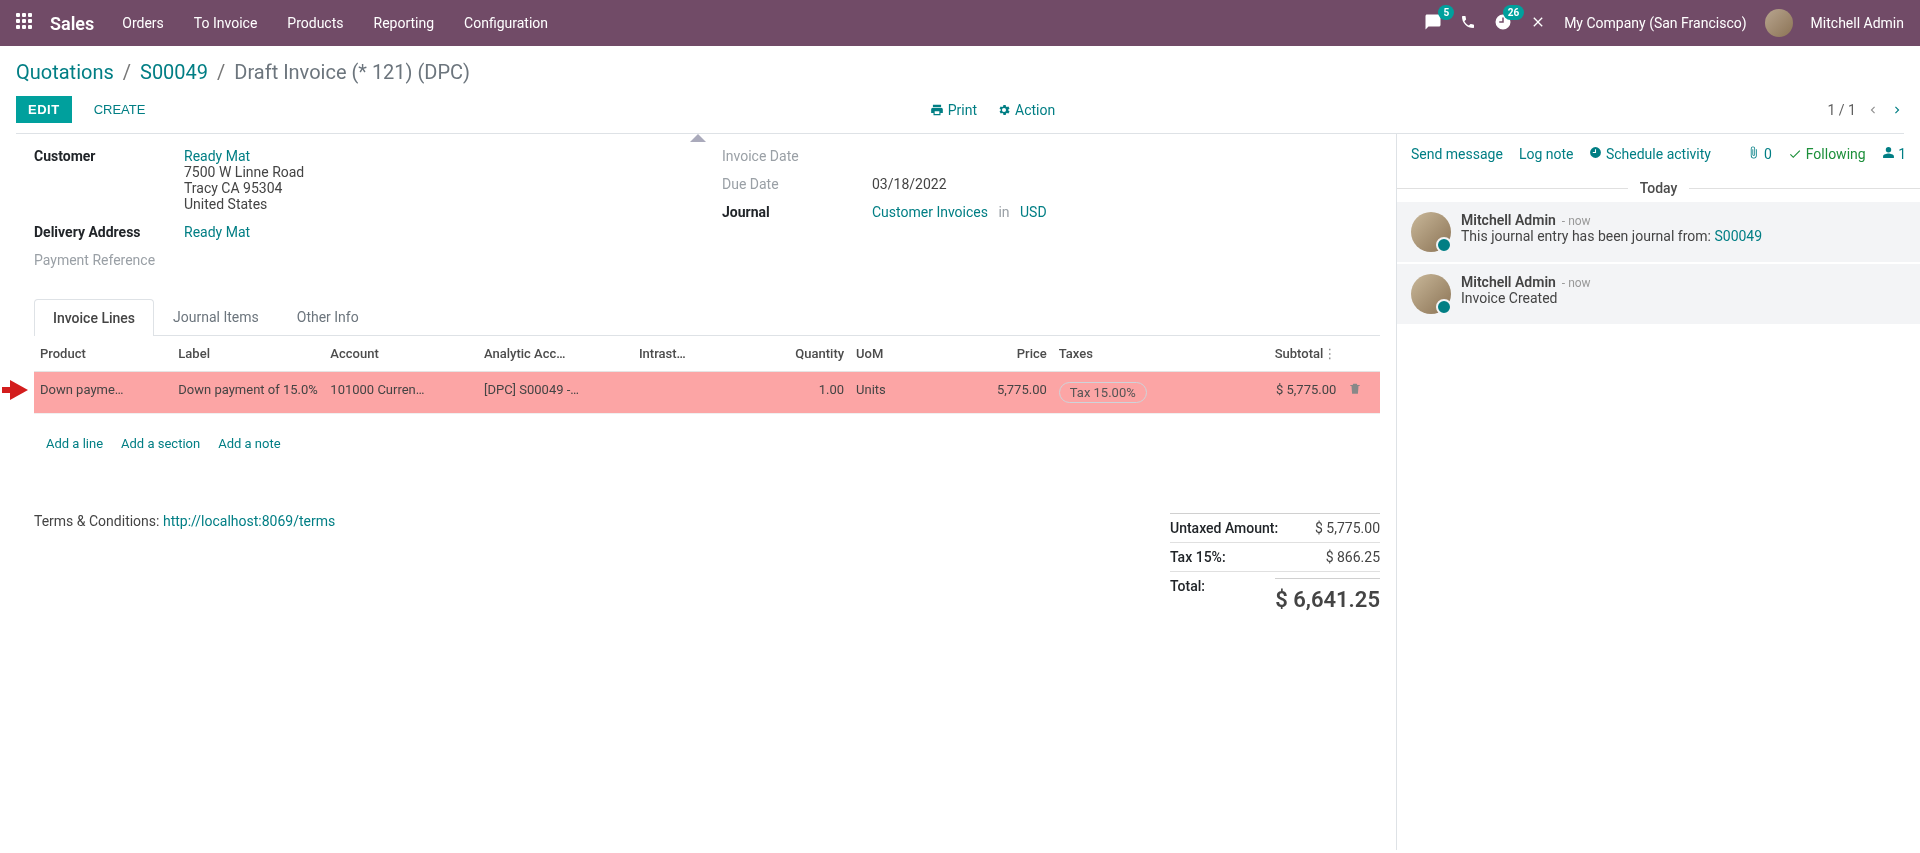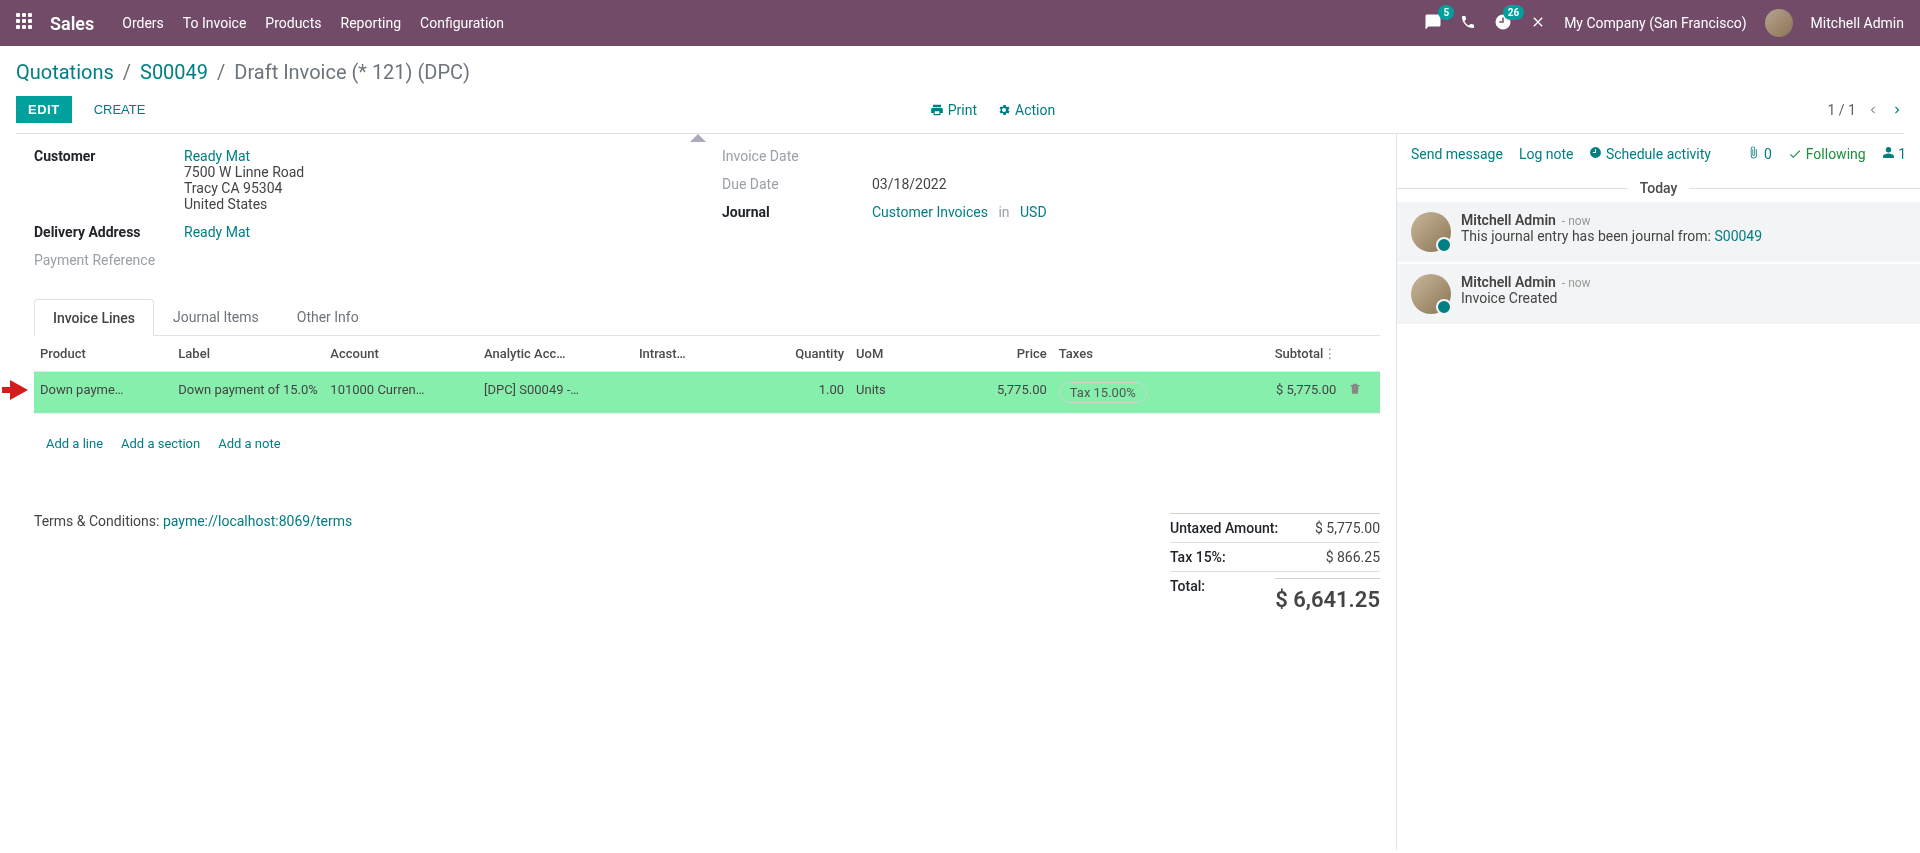--- a/index.html
+++ b/index.html
@@ -3,21 +3,21 @@
 <meta charset="utf-8">
 <style>
   * { box-sizing: border-box; margin: 0; padding: 0; }
   body { font-family: -apple-system, BlinkMacSystemFont, "Segoe UI", Roboto, Helvetica, Arial, sans-serif; font-size: 14px; color: #444; background: #fff; }
 
   
   .topnav { background: #714B67; height: 46px; display: flex; align-items: center; color: #fff; padding: 0 16px; }
   .apps-icon { width: 20px; height: 20px; display: grid; grid-template-columns: repeat(3,4px); grid-template-rows: repeat(3,4px); gap: 2px; margin-right: 14px; cursor:pointer; }
   .apps-icon span { background: #fff; border-radius:1px; }
   .brand { font-size: 18px; font-weight: 600; margin-right: 28px; }
-  .nav-menu { display: flex; gap: 19px; justify-content: center; }
+  .nav-menu { display: flex; gap: 30px; justify-content: center; }
   .nav-menu a { color: #fff; text-decoration: none; font-size: 14px; }
   .topnav-right { margin-left: auto; display: flex; align-items: center; gap: 18px; }
   .icon-btn { position: relative; cursor:pointer; color:#fff; }
   .badge { position: absolute; top: -8px; right: -12px; background: #00A09D; color: #fff; font-size: 10px; font-weight: bold; padding: 2px 5px; border-radius: 10px; }
   .company { font-size: 14px; }
   .avatar-sm { width: 28px; height: 28px; border-radius: 50%; background: linear-gradient(135deg,#b8a58f,#8b7355); display:inline-block; }
 
   
   .control-area { padding: 14px 16px 0 16px; }
   .breadcrumb { font-size: 20px; margin-bottom: 12px; }
@@ -50,21 +50,21 @@
   .muted { color:#9aa0a6; }
 
   .tabs { display:flex; border-bottom: 1px solid #dee2e6; margin-top: 24px; }
   .tab { padding: 10px 18px; border: 1px solid transparent; border-bottom:none; color:#6c757d; cursor:pointer; }
   .tab.active { border-color:#dee2e6; border-radius:4px 4px 0 0; background:#fff; color:#444; font-weight:500; position:relative; top:1px; }
 
   table.lines { width:100%; border-collapse: collapse; font-size:13px; }
   table.lines th { text-align:left; padding: 10px 6px; color:#4c4c4c; font-weight:500; border-bottom: 1px solid #e5e5e5; }
   table.lines th.num, table.lines td.num { text-align:right; }
   table.lines td { padding: 10px 6px; vertical-align:top; border-bottom: 1px solid #f0f0f0; }
-  .row-hl { background:#86efac; position:relative; }
+  .row-hl { background:#fca5a5; position:relative; }
   .arrow { position:absolute; left:-24px; top:8px; width:0; height:0; border-top:10px solid transparent; border-bottom:10px solid transparent; border-left:18px solid #d31d1d; }
   .arrow::before { content:""; position:absolute; left:-26px; top:-3px; width:14px; height:6px; background:#d31d1d; }
   .tax-pill { display:inline-block; border:1px solid #ced4da; border-radius: 12px; padding: 2px 10px; font-size:13px; color:#555; }
   .trash-icon { color:#888; cursor:pointer; }
   .line-links { display:flex; gap:18px; padding:12px 6px; }
   .line-links a { color:#017e84; text-decoration:none; }
 
   .footer-area { display:flex; justify-content:space-between; align-items:flex-start; margin-top:40px; }
   .terms a { color:#017e84; text-decoration:none; }
   .totals { width: 210px; }
@@ -283,21 +283,21 @@
                 <a href="#">Add a section</a>
                 <a href="#">Add a note</a>
               </div>
             </td>
           </tr>
         </tbody>
       </table>
 
       <div class="footer-area">
         <div class="terms">
-          <span>Terms &amp; Conditions: </span><a href="#">payme://localhost:8069/terms</a>
+          <span>Terms &amp; Conditions: </span><a href="#">http://localhost:8069/terms</a>
         </div>
         <div class="totals">
           <div class="trow">
             <span class="tlabel">Untaxed Amount:</span>
             <span class="tval">$ 5,775.00</span>
           </div>
           <div class="trow">
             <span class="tlabel">Tax 15%:</span>
             <span class="tval">$ 866.25</span>
           </div>

